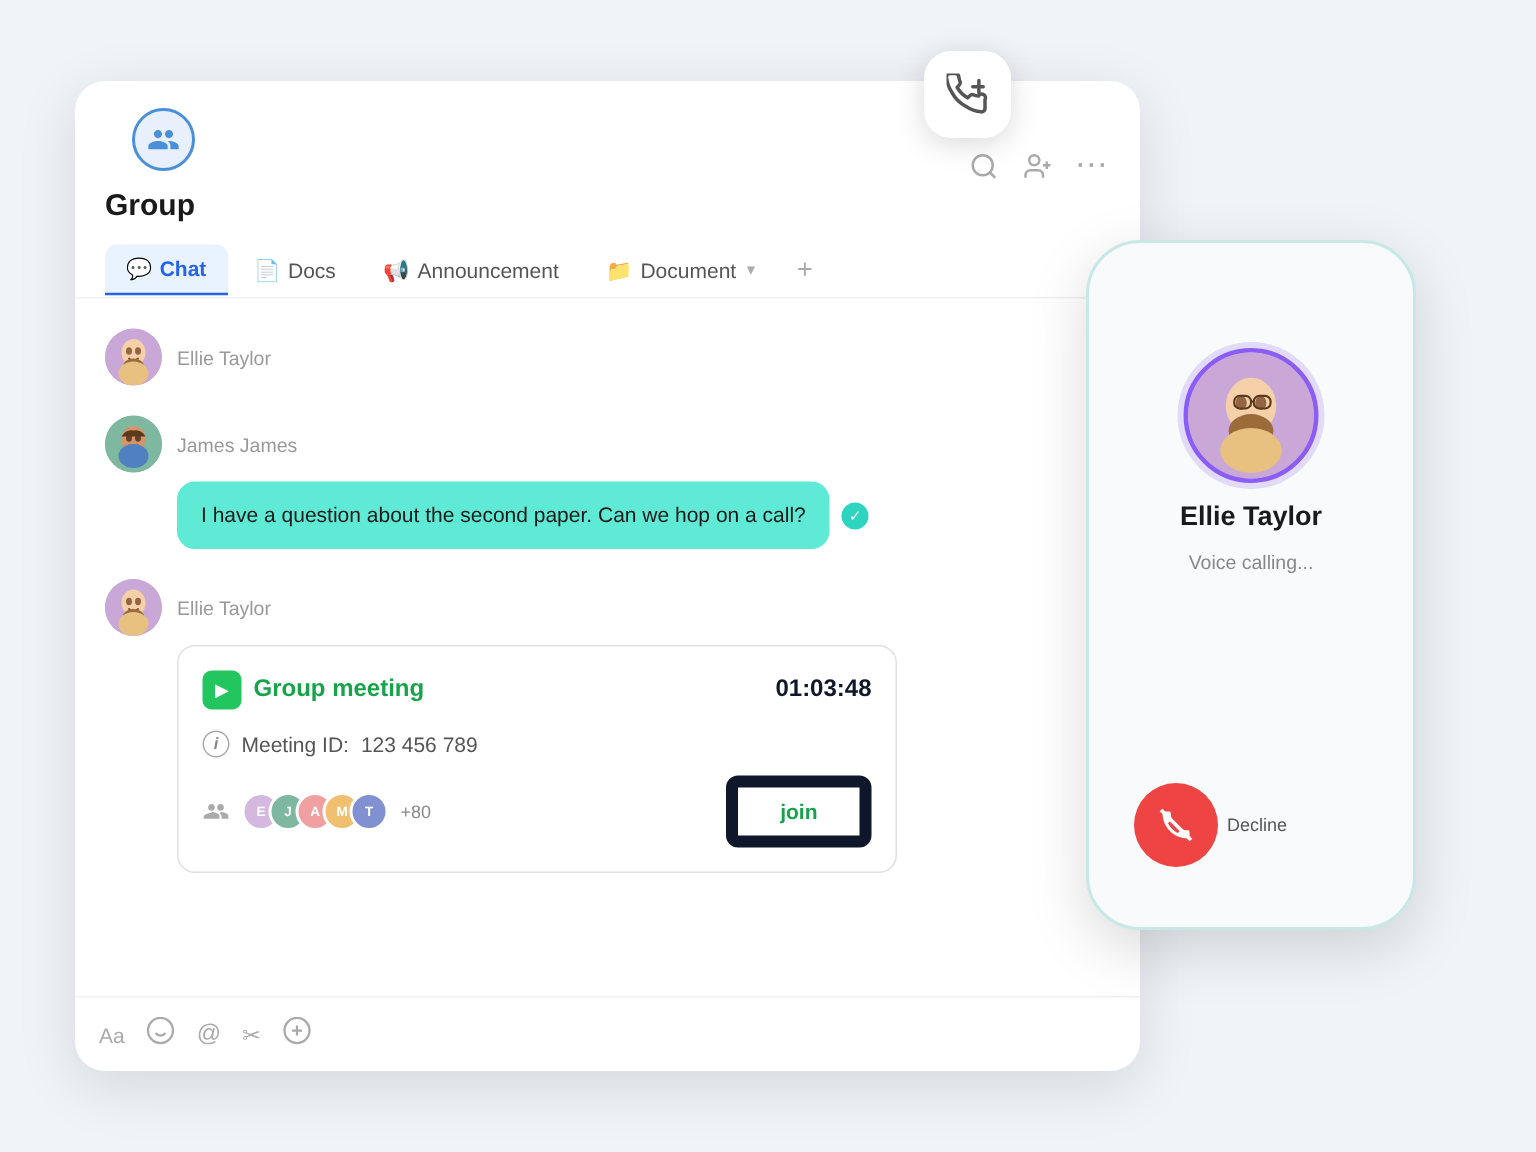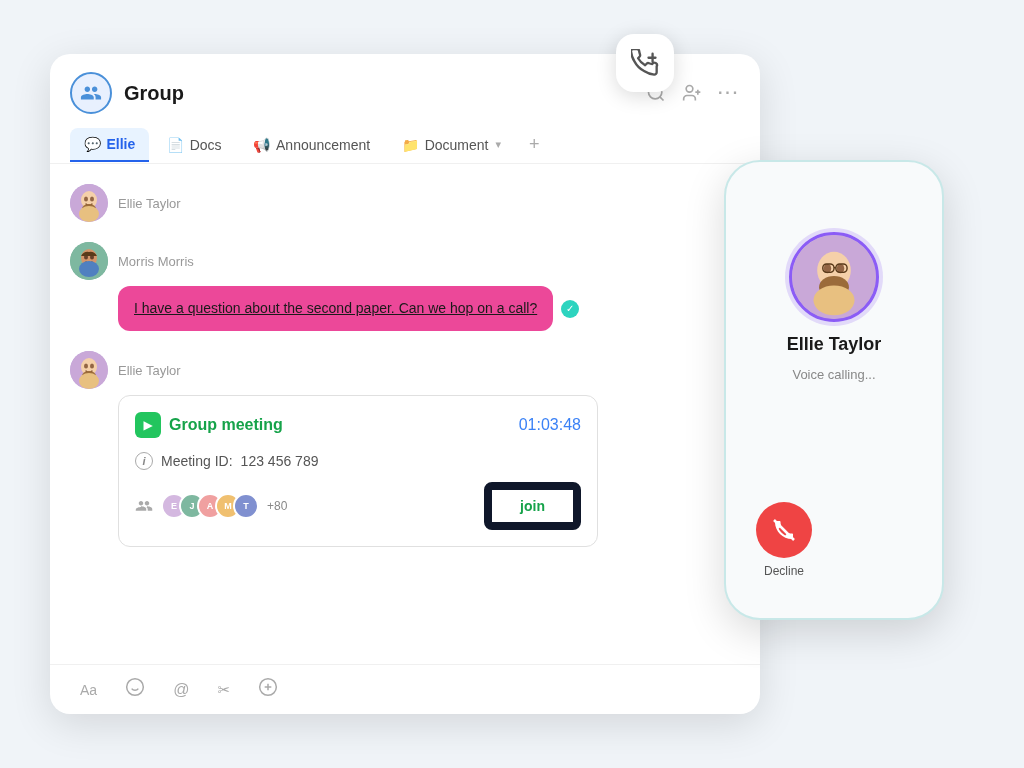--- a/index.html
+++ b/index.html
@@ -36,22 +36,23 @@
       border-bottom: 1px solid #f0f0f0;
     }
     .chat-header-top {
       display: flex;
       align-items: center;
       justify-content: space-between;
       margin-bottom: 12px;
     }
     .chat-header-left {
       display: flex;
-      align-items: center;
+      align-items: flex-end;
       gap: 12px;
+      flex-direction: column;
     }
     .group-avatar {
       width: 42px;
       height: 42px;
       border-radius: 50%;
       border: 2px solid #4a90d9;
       display: flex;
       align-items: center;
       justify-content: center;
       background: #e8f0fe;
@@ -169,23 +170,22 @@
       font-size: 14px;
       line-height: 1.5;
       color: #333;
       max-width: 580px;
     }
     .bubble-grey {
       background: #f2f2f2;
       color: #333;
     }
     .bubble-blue {
-      background: #ec4899;
+      background: #5eead4;
       color: #1a1a1a;
-      text-decoration: underline;
     }
     .bubble-blue-row {
       display: flex;
       align-items: center;
       gap: 8px;
     }
     .read-icon {
       width: 18px;
       height: 18px;
       border-radius: 50%;
@@ -228,22 +228,22 @@
       font-size: 12px;
       color: white;
     }
     .meeting-title {
       font-size: 16px;
       font-weight: 700;
       color: #16a34a;
     }
     .meeting-timer {
       font-size: 16px;
-      font-weight: 400;
-      color: #3b82f6;
+      font-weight: 700;
+      color: #0f172a;
     }
     .meeting-id-row {
       display: flex;
       align-items: center;
       gap: 8px;
       margin-bottom: 12px;
       font-size: 14px;
       color: #555;
     }
     .info-icon {
@@ -331,21 +331,20 @@
     }
     .input-actions {
       display: flex;
       align-items: center;
       gap: 14px;
       color: #aaa;
       font-size: 18px;
     }
     .input-action-icon {
       cursor: pointer;
-      margin-left: 14px;
     }
 
     
     .phone-container {
       position: absolute;
       right: 80px;
       top: 160px;
       width: 220px;
       height: 460px;
     }
@@ -397,21 +396,21 @@
     }
     .phone-actions {
       display: flex;
       align-items: center;
       justify-content: space-between;
       width: 100%;
       padding: 0 10px;
     }
     .action-btn-col {
       display: flex;
-      flex-direction: column;
+      flex-direction: row;
       align-items: center;
       gap: 6px;
     }
     .phone-action-btn {
       width: 56px;
       height: 56px;
       border-radius: 50%;
       border: none;
       cursor: pointer;
       display: flex;
@@ -480,21 +479,21 @@
               <line x1="22" y1="11" x2="16" y2="11"></line>
           </svg>
         </span>
         <span class="header-icon" style="letter-spacing:2px; font-size:16px; color:#aaa; font-weight:700;">···</span>
       </div>
     </div>
 
     <div class="chat-tabs">
       <div class="tab active">
         <span class="tab-icon">💬</span>
-        <span>Ellie</span>
+        <span>Chat</span>
       </div>
       <div class="tab">
         <span class="tab-icon">📄</span>
         <span>Docs</span>
       </div>
       <div class="tab">
         <span class="tab-icon">📢</span>
         <span>Announcement</span>
       </div>
       <div class="tab">
@@ -532,21 +531,21 @@
           <svg width="38" height="38" viewBox="0 0 38 38">
             <circle cx="19" cy="19" r="19" fill="#7eb8a0"></circle>
             <ellipse cx="19" cy="16" rx="8" ry="9" fill="#d4956a"></ellipse>
             <ellipse cx="16" cy="15" rx="2" ry="2.5" fill="#4a2a1a" opacity="0.8"></ellipse>
             <ellipse cx="22" cy="15" rx="2" ry="2.5" fill="#4a2a1a" opacity="0.8"></ellipse>
             <path d="M16 20 Q19 22 22 20" stroke="#4a2a1a" stroke-width="1.2" fill="none" stroke-linecap="round"></path>
             <path d="M11 14 Q14 9 19 10 Q24 9 27 14" fill="#5a3a1a"></path>
             <ellipse cx="19" cy="27" rx="10" ry="8" fill="#5080c0"></ellipse>
           </svg>
         </div>
-        <span class="sender-name">Morris Morris</span>
+        <span class="sender-name">James James</span>
       </div>
       <div class="message-content">
         <div class="bubble-blue-row">
           <div class="bubble bubble-blue">I have a question about the second paper. Can we hop on a call?</div>
           <div class="read-icon">✓</div>
         </div>
       </div>
     </div>
 
     <div class="message-group">

